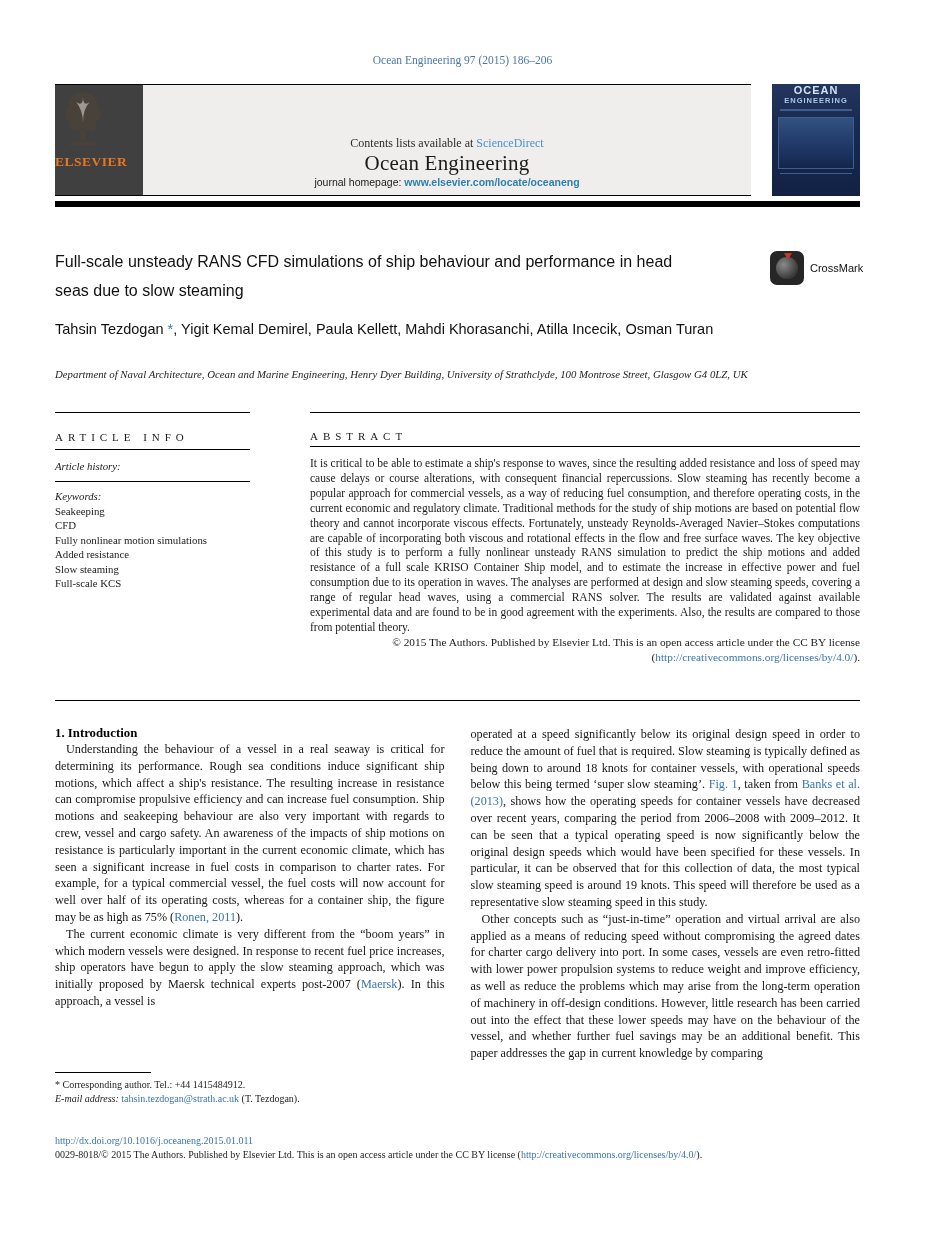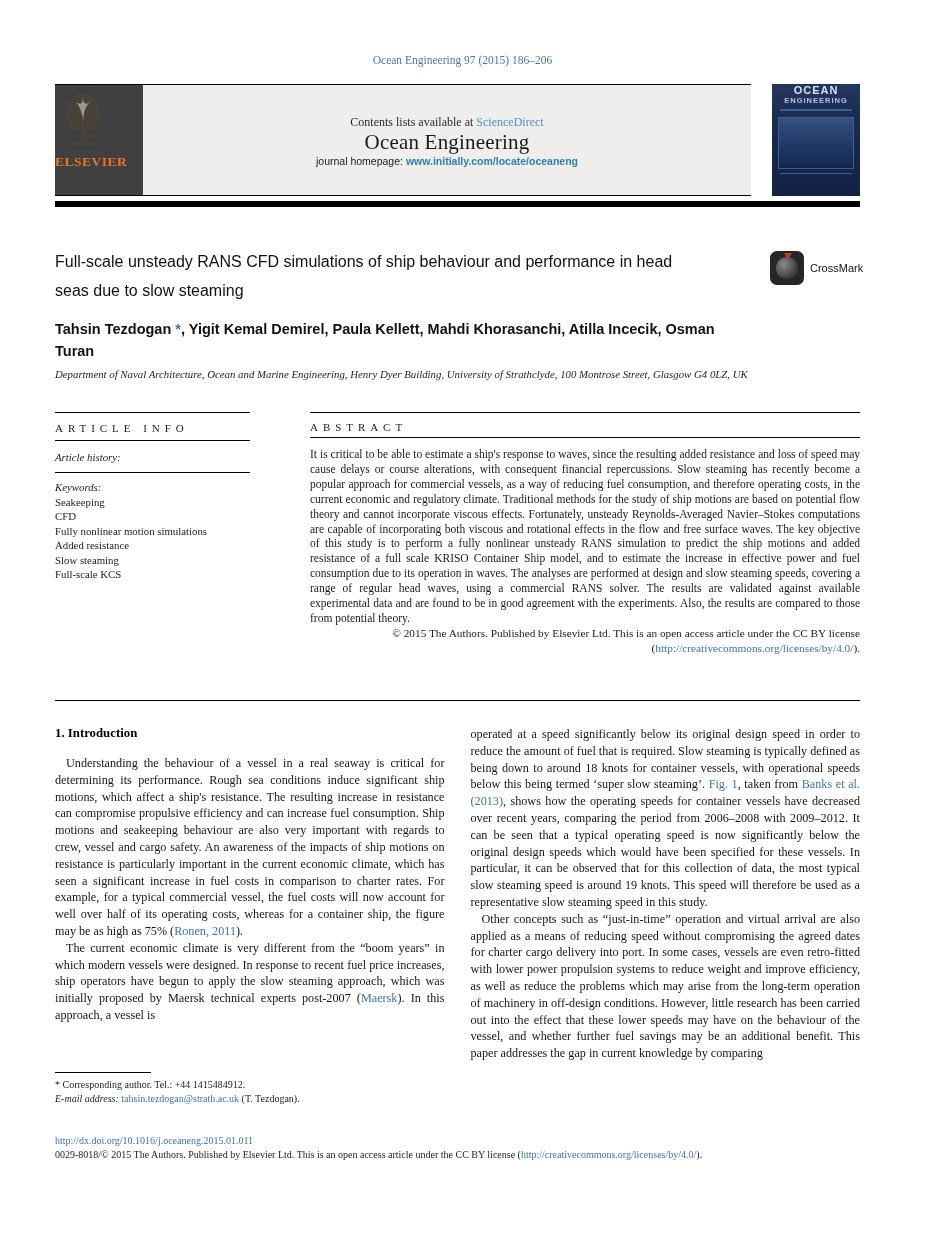--- a/index.html
+++ b/index.html
@@ -31,21 +31,21 @@
     width:88px; background:#404040; display:flex; flex-direction:column;
     align-items:flex-start; justify-content:flex-start; padding-top:5px;
   }
   .elsevier-word {
     font-family:"Liberation Serif", serif; font-weight:bold;
     font-size:13.5px; color:#e87722; letter-spacing:0.5px; margin-top:2px;
   }
   .mast-center {
     flex:1; background:#efeeec;
     display:flex; flex-direction:column; align-items:center;
-    justify-content:center; padding:9px 0 7px;
+    justify-content:flex-end; padding:9px 0 7px;
   }
   .contents-line { font-size:12px; color:#2b2b2b; }
   .contents-line .sd { color:#4a90d2; }
   .journal-title { font-size:21px; color:#1a1a1a; letter-spacing:0.2px; }
   .homepage-line { font-size:10.5px; font-family:"Liberation Sans", sans-serif; color:#1a1a1a; }
   .homepage-line .link { color:#2e7fae; font-weight:bold; }
 
   
   .cover {
     position:absolute; left:772px; top:84px; width:88px; height:112px;
@@ -78,52 +78,52 @@
     background:radial-gradient(circle at 35% 35%, #8a8a8a, #3a3a3a 70%);
   }
   .cm-wedge {
     position:absolute; left:14px; top:2px; width:0; height:0;
     border-left:4px solid transparent; border-right:4px solid transparent;
     border-top:7px solid #c0392b;
   }
   .cm-label { font-family:"Liberation Sans", sans-serif; font-size:11px; color:#111; }
   .authors {
     position:absolute; left:55px; top:318px; width:660px;
-    font-family:"Liberation Sans", sans-serif; font-size:14.5px; line-height:22px; color:#111;font-weight:bold;
+    font-family:"Liberation Sans", sans-serif; font-size:14.5px; line-height:22px; color:#111;
   }
   .affiliation {
     position:absolute; left:55px; top:368px; width:810px;
     font-size:10.8px; font-style:italic; color:#222;
   }
 
   
   .info-abstract {
     position:absolute; left:55px; top:412px; width:805px;
     display:flex; min-height:289px; border-bottom:1px solid #000;
     padding-bottom:6px;
   }
   .info-col { width:195px; margin-right:60px; }
   .abstract-col { flex:1; }
   .col-heading {
     border-top:1px solid #000; border-bottom:1px solid #000;
-    padding:8px 0 4px; margin-bottom:9px;
+    padding:17px 0 4px; margin-bottom:9px;
     font-size:11px; letter-spacing:0.45em; color:#1a1a1a;
   }
   .info-col { font-size:10.8px; line-height:14.5px; color:#1a1a1a; }
   .kw-divider { border-top:1px solid #000; margin:8px 0 7px; width:100%; }
   .abstract-text { font-size:11.5px; line-height:14.9px; text-align:justify; color:#1a1a1a; }
   .copyright { text-align:right; font-size:11.3px; line-height:14.6px; margin-top:0.5px; }
 
   
   .body-cols {
     position:absolute; left:55px; top:726px; width:805px;
     display:flex; gap:26px;
   }
   .body-col { flex:1; }
-  .sec-heading { font-size:12.8px; font-weight:bold; color:#000; margin-bottom:14px; }
+  .sec-heading { font-size:12.8px; font-weight:bold; color:#000; }
   .para { font-size:12.2px; line-height:16.8px; text-align:justify; color:#161616; }
   .para.indent { text-indent:11px; }
 
   
   .footnote { position:absolute; left:55px; top:1072px; width:390px; }
   .fn-rule { width:96px; border-top:1px solid #000; margin-bottom:5px; }
   .fn-line { font-size:10px; line-height:13.5px; color:#222; }
 
   
   .imprint { position:absolute; left:55px; top:1134px; width:805px; font-size:10px; line-height:14px; color:#222; }
@@ -148,21 +148,21 @@
         </svg>
       </span>
       <div class="elsevier-word">ELSEVIER</div>
     </div>
     <div class="mast-center">
       <div class="contents-line">
         <span>Contents lists available at </span><a class="link sd">ScienceDirect</a>
       </div>
       <div class="journal-title">Ocean Engineering</div>
       <div class="homepage-line">
-        <span>journal homepage: </span><a class="link">www.initially.com/locate/oceaneng</a>
+        <span>journal homepage: </span><a class="link">www.elsevier.com/locate/oceaneng</a>
       </div>
     </div>
   </div>
 
   <div class="cover">
     <div class="cover-band">
       <div class="cover-title-1">OCEAN</div>
       <div class="cover-title-2">ENGINEERING</div>
     </div>
     <div class="cover-strip"></div>

